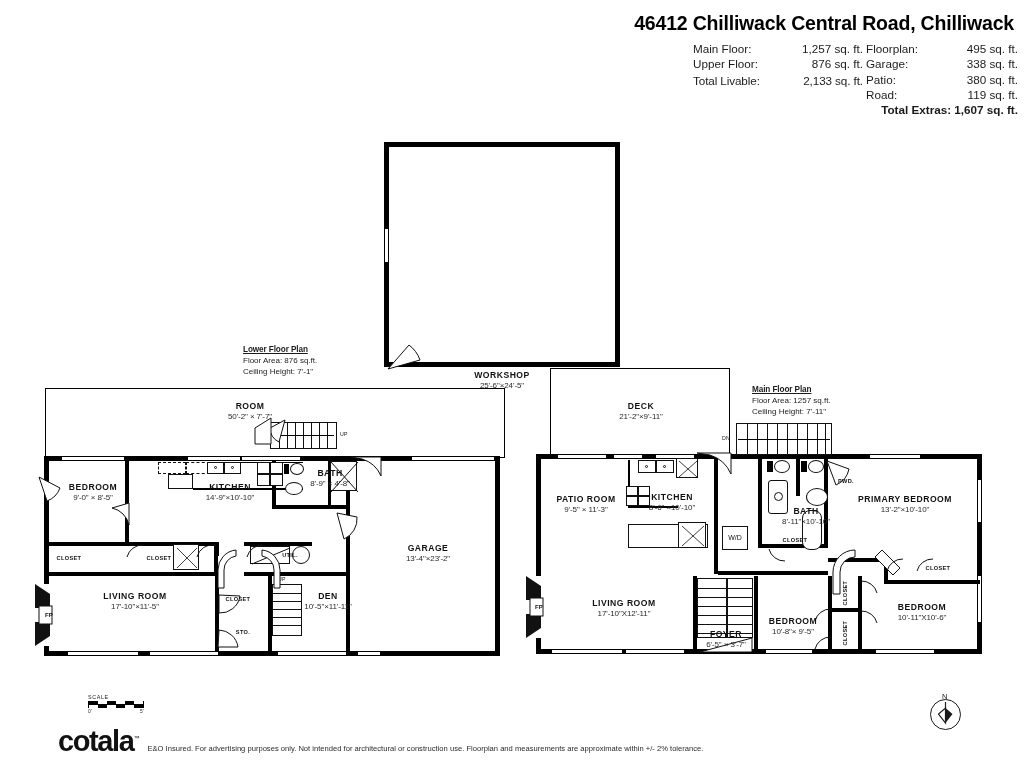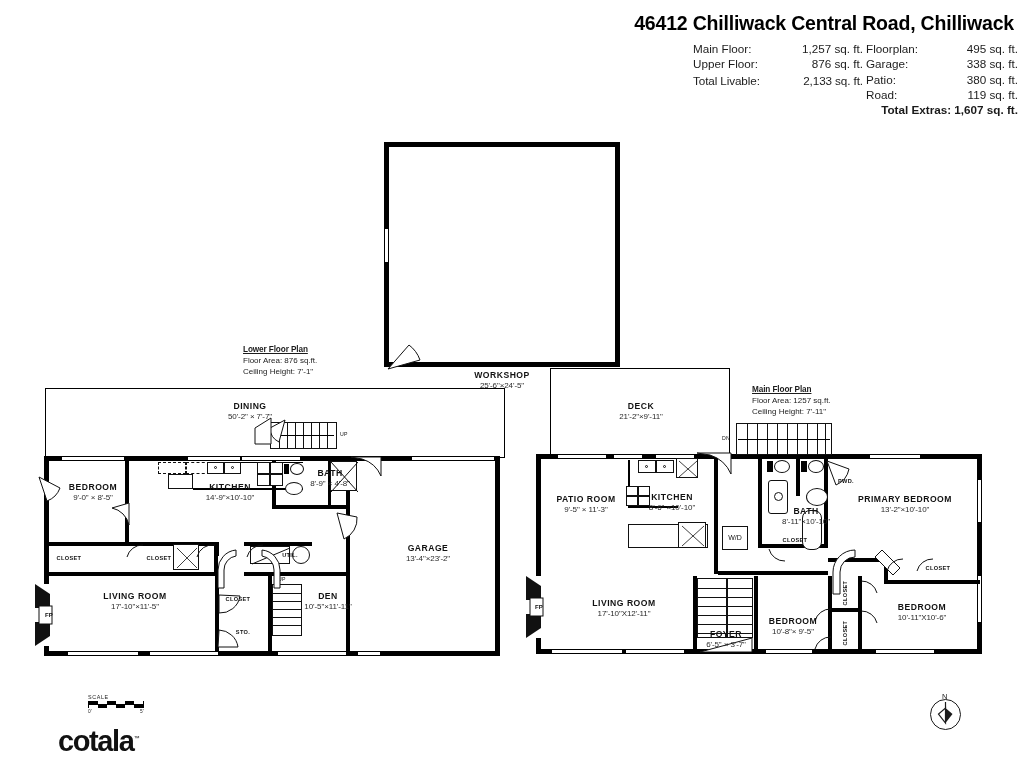--- a/index.html
+++ b/index.html
@@ -327,21 +327,21 @@
           <path d="M17 2 L2 10 A16 16 0 0 0 11 24 Z" fill="#fff" stroke="#111" stroke-width="1"></path>
         </svg>
     </div>
     <div style="position:absolute; left:212px; top:28px; width:20px; height:30px;">
       <svg width="20" height="30" viewBox="0 0 20 30">
           <path d="M19 2 L3 12 L3 28 L19 28 Z" fill="#fff" stroke="#111" stroke-width="1"></path>
         </svg>
     </div>
 
     <div class="room-label" style="left:210px; top:13px;">
-      <div class="rl-name">DINING</div>
+      <div class="rl-name">ROOM</div>
       <div class="rl-dim">50'-2" × 7'-7"</div>
     </div>
     <div class="room-label" style="left:53px; top:94px;">
       <div class="rl-name">BEDROOM</div>
       <div class="rl-dim">9'-0" × 8'-5"</div>
     </div>
     <div class="room-label" style="left:190px; top:94px;">
       <div class="rl-name">KITCHEN</div>
       <div class="rl-dim">14'-9"×10'-10"</div>
     </div>
@@ -606,15 +606,16 @@
     <svg width="42" height="42" viewBox="0 0 42 42" style="position:absolute; left:0; top:0;">
       <path d="M17.5 32 L17.5 17 L24.5 23 L17.5 32 Z" fill="#1a1a1a" transform="translate(0,-1)"></path>
       <path d="M17.5 32 L17.5 17 L10.5 23 Z" fill="#fff" stroke="#1a1a1a" stroke-width="1.2" transform="translate(0,-1)"></path>
       <path d="M17.5 16 L17.5 10" stroke="#1a1a1a" stroke-width="1.2"></path>
     </svg>
     <div class="n-letter">N</div>
   </div>
 
   <div id="footer">
     <div id="brand-logo"><span>cotala</span><span id="brand-tm">™</span></div>
+    <div id="disclaimer">E&amp;O Insured. For advertising purposes only. Not intended for architectural or construction use. Floorplan and measurements are approximate within +/- 2% tolerance.</div>
   </div>
 
 </div>
 
 </body></html>

